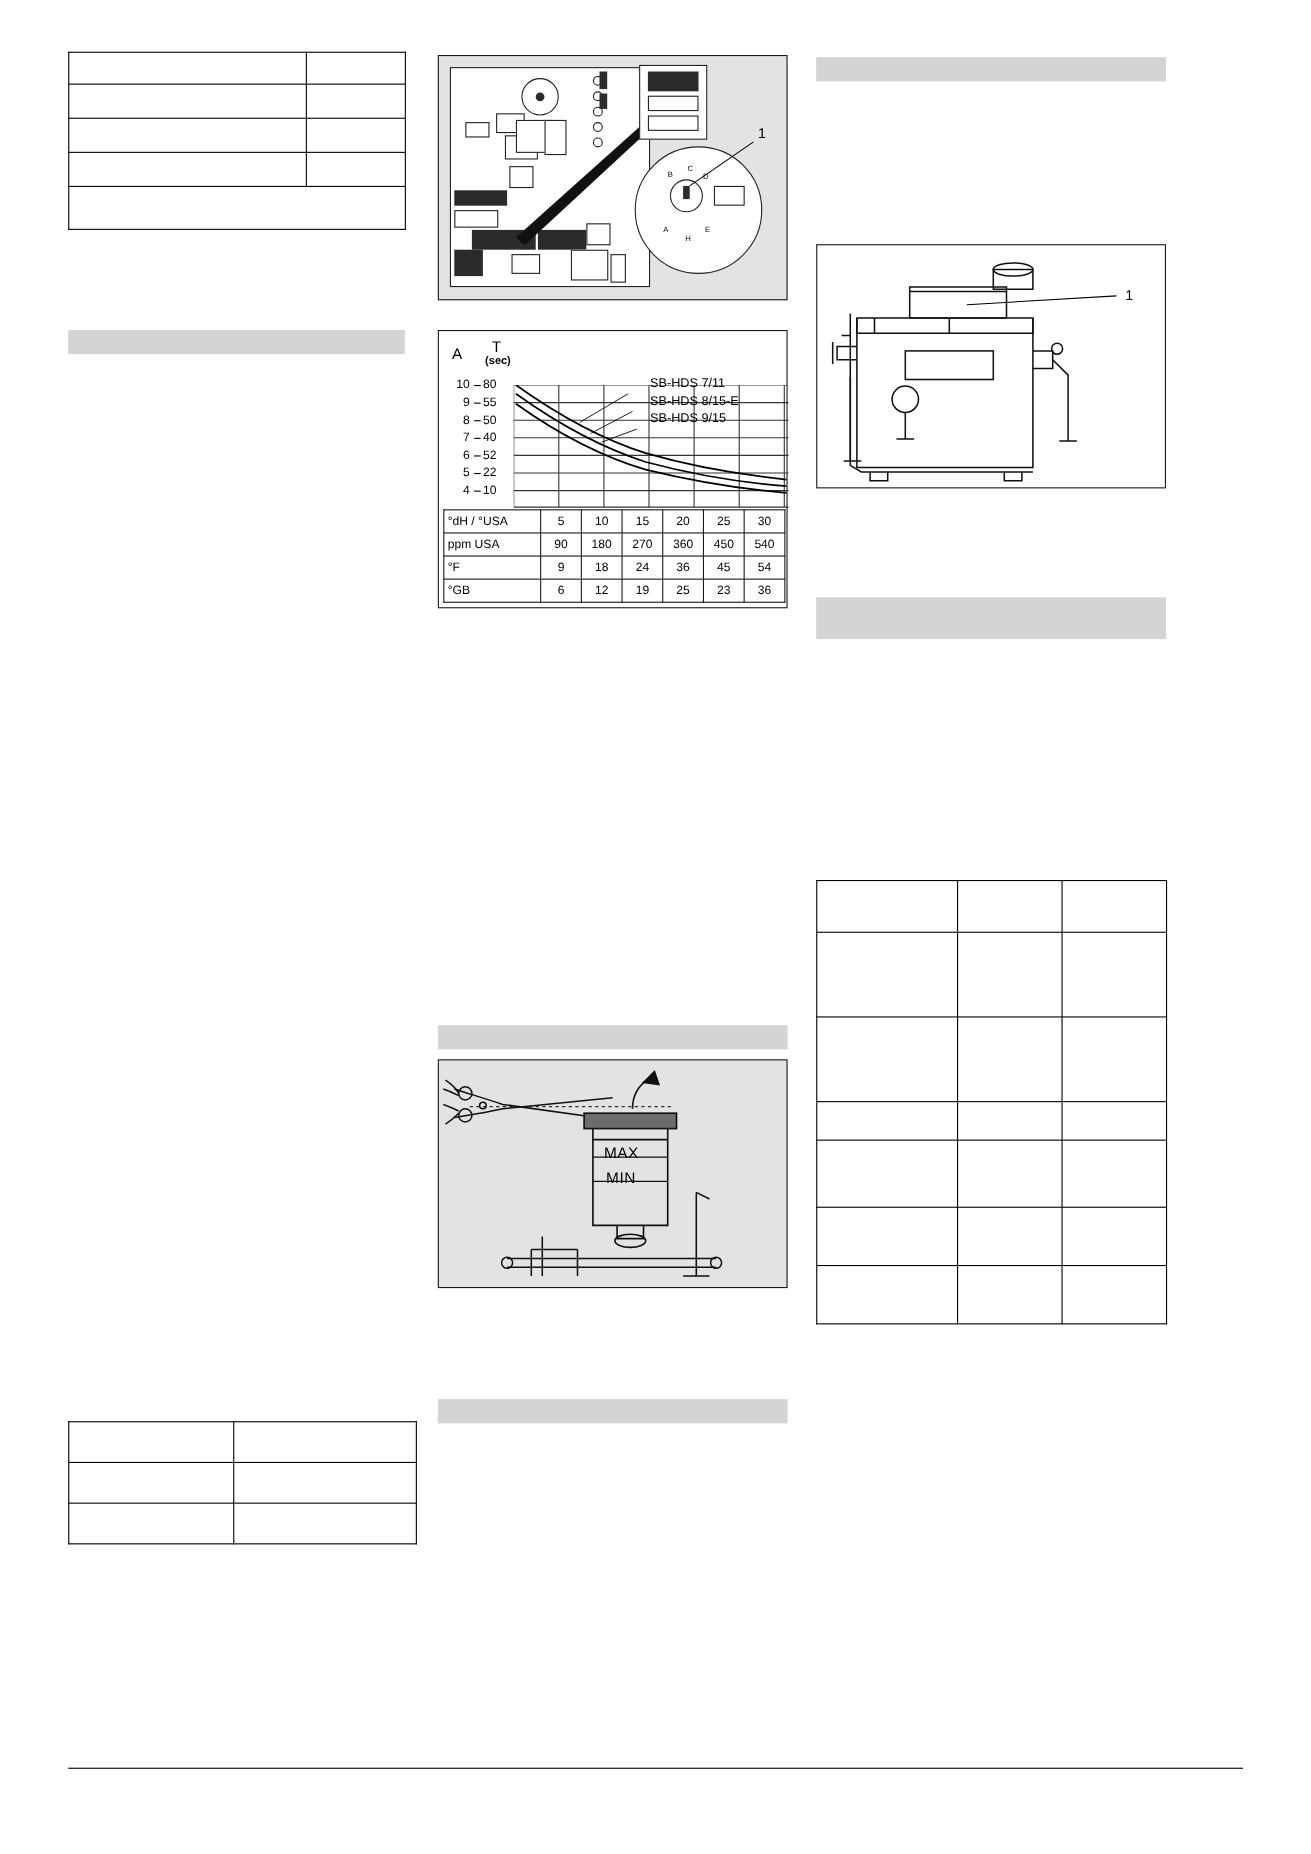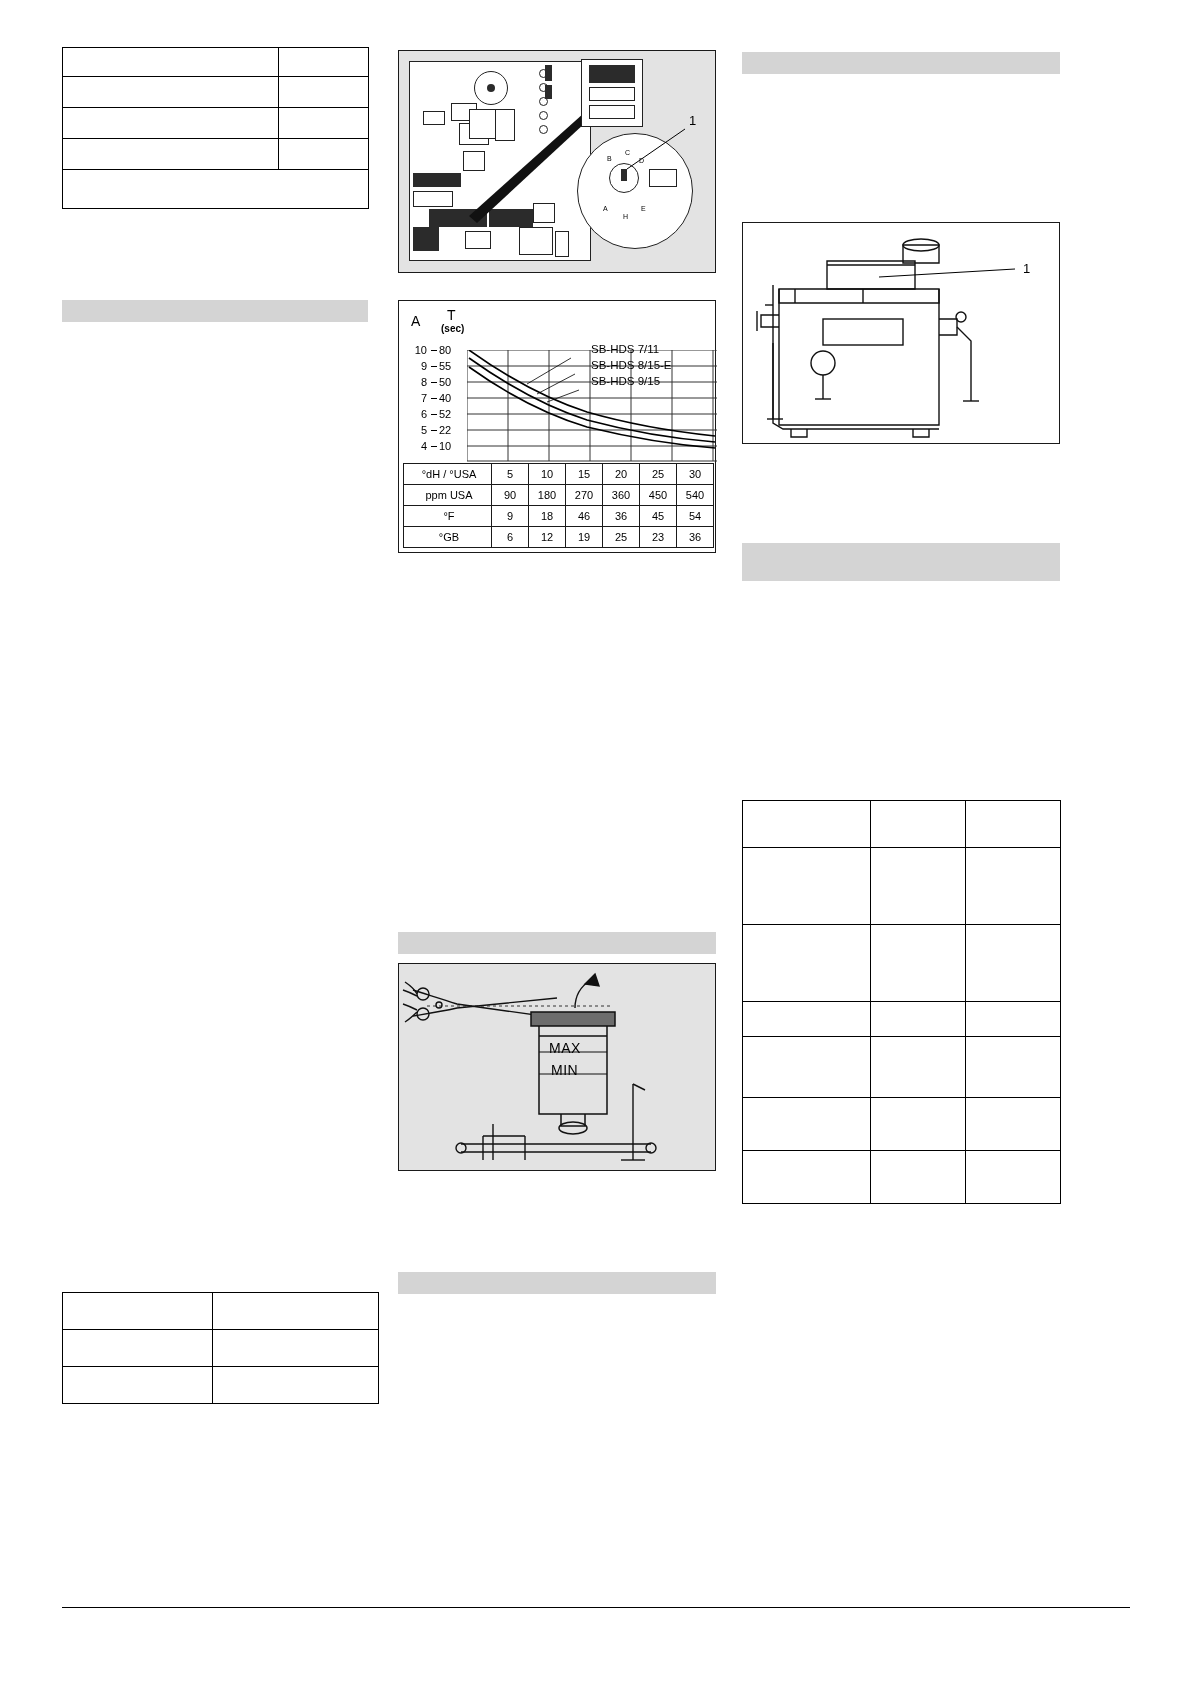--- a/index.html
+++ b/index.html
@@ -100,21 +100,21 @@
     table-layout: fixed;
   }
   table.chart-tbl td {
     border: 1px solid #1a1a1a;
     font-size: 11px;
     text-align: center;
     height: 20px;
     padding: 0;
   }
   table.chart-tbl td.rowhdr {
-    text-align: center;
+    text-align: left;
     padding-left: 3px;
   }
 
   
   .tank-label {
     position: absolute;
     font-size: 14px;
     letter-spacing: 0.5px;
   }
 
@@ -314,21 +314,21 @@
           <td>180</td>
           <td>270</td>
           <td>360</td>
           <td>450</td>
           <td>540</td>
         </tr>
         <tr>
           <td class="rowhdr">°F</td>
           <td>9</td>
           <td>18</td>
-          <td>46</td>
+          <td>24</td>
           <td>36</td>
           <td>45</td>
           <td>54</td>
         </tr>
         <tr>
           <td class="rowhdr">°GB</td>
           <td>6</td>
           <td>12</td>
           <td>19</td>
           <td>25</td>

